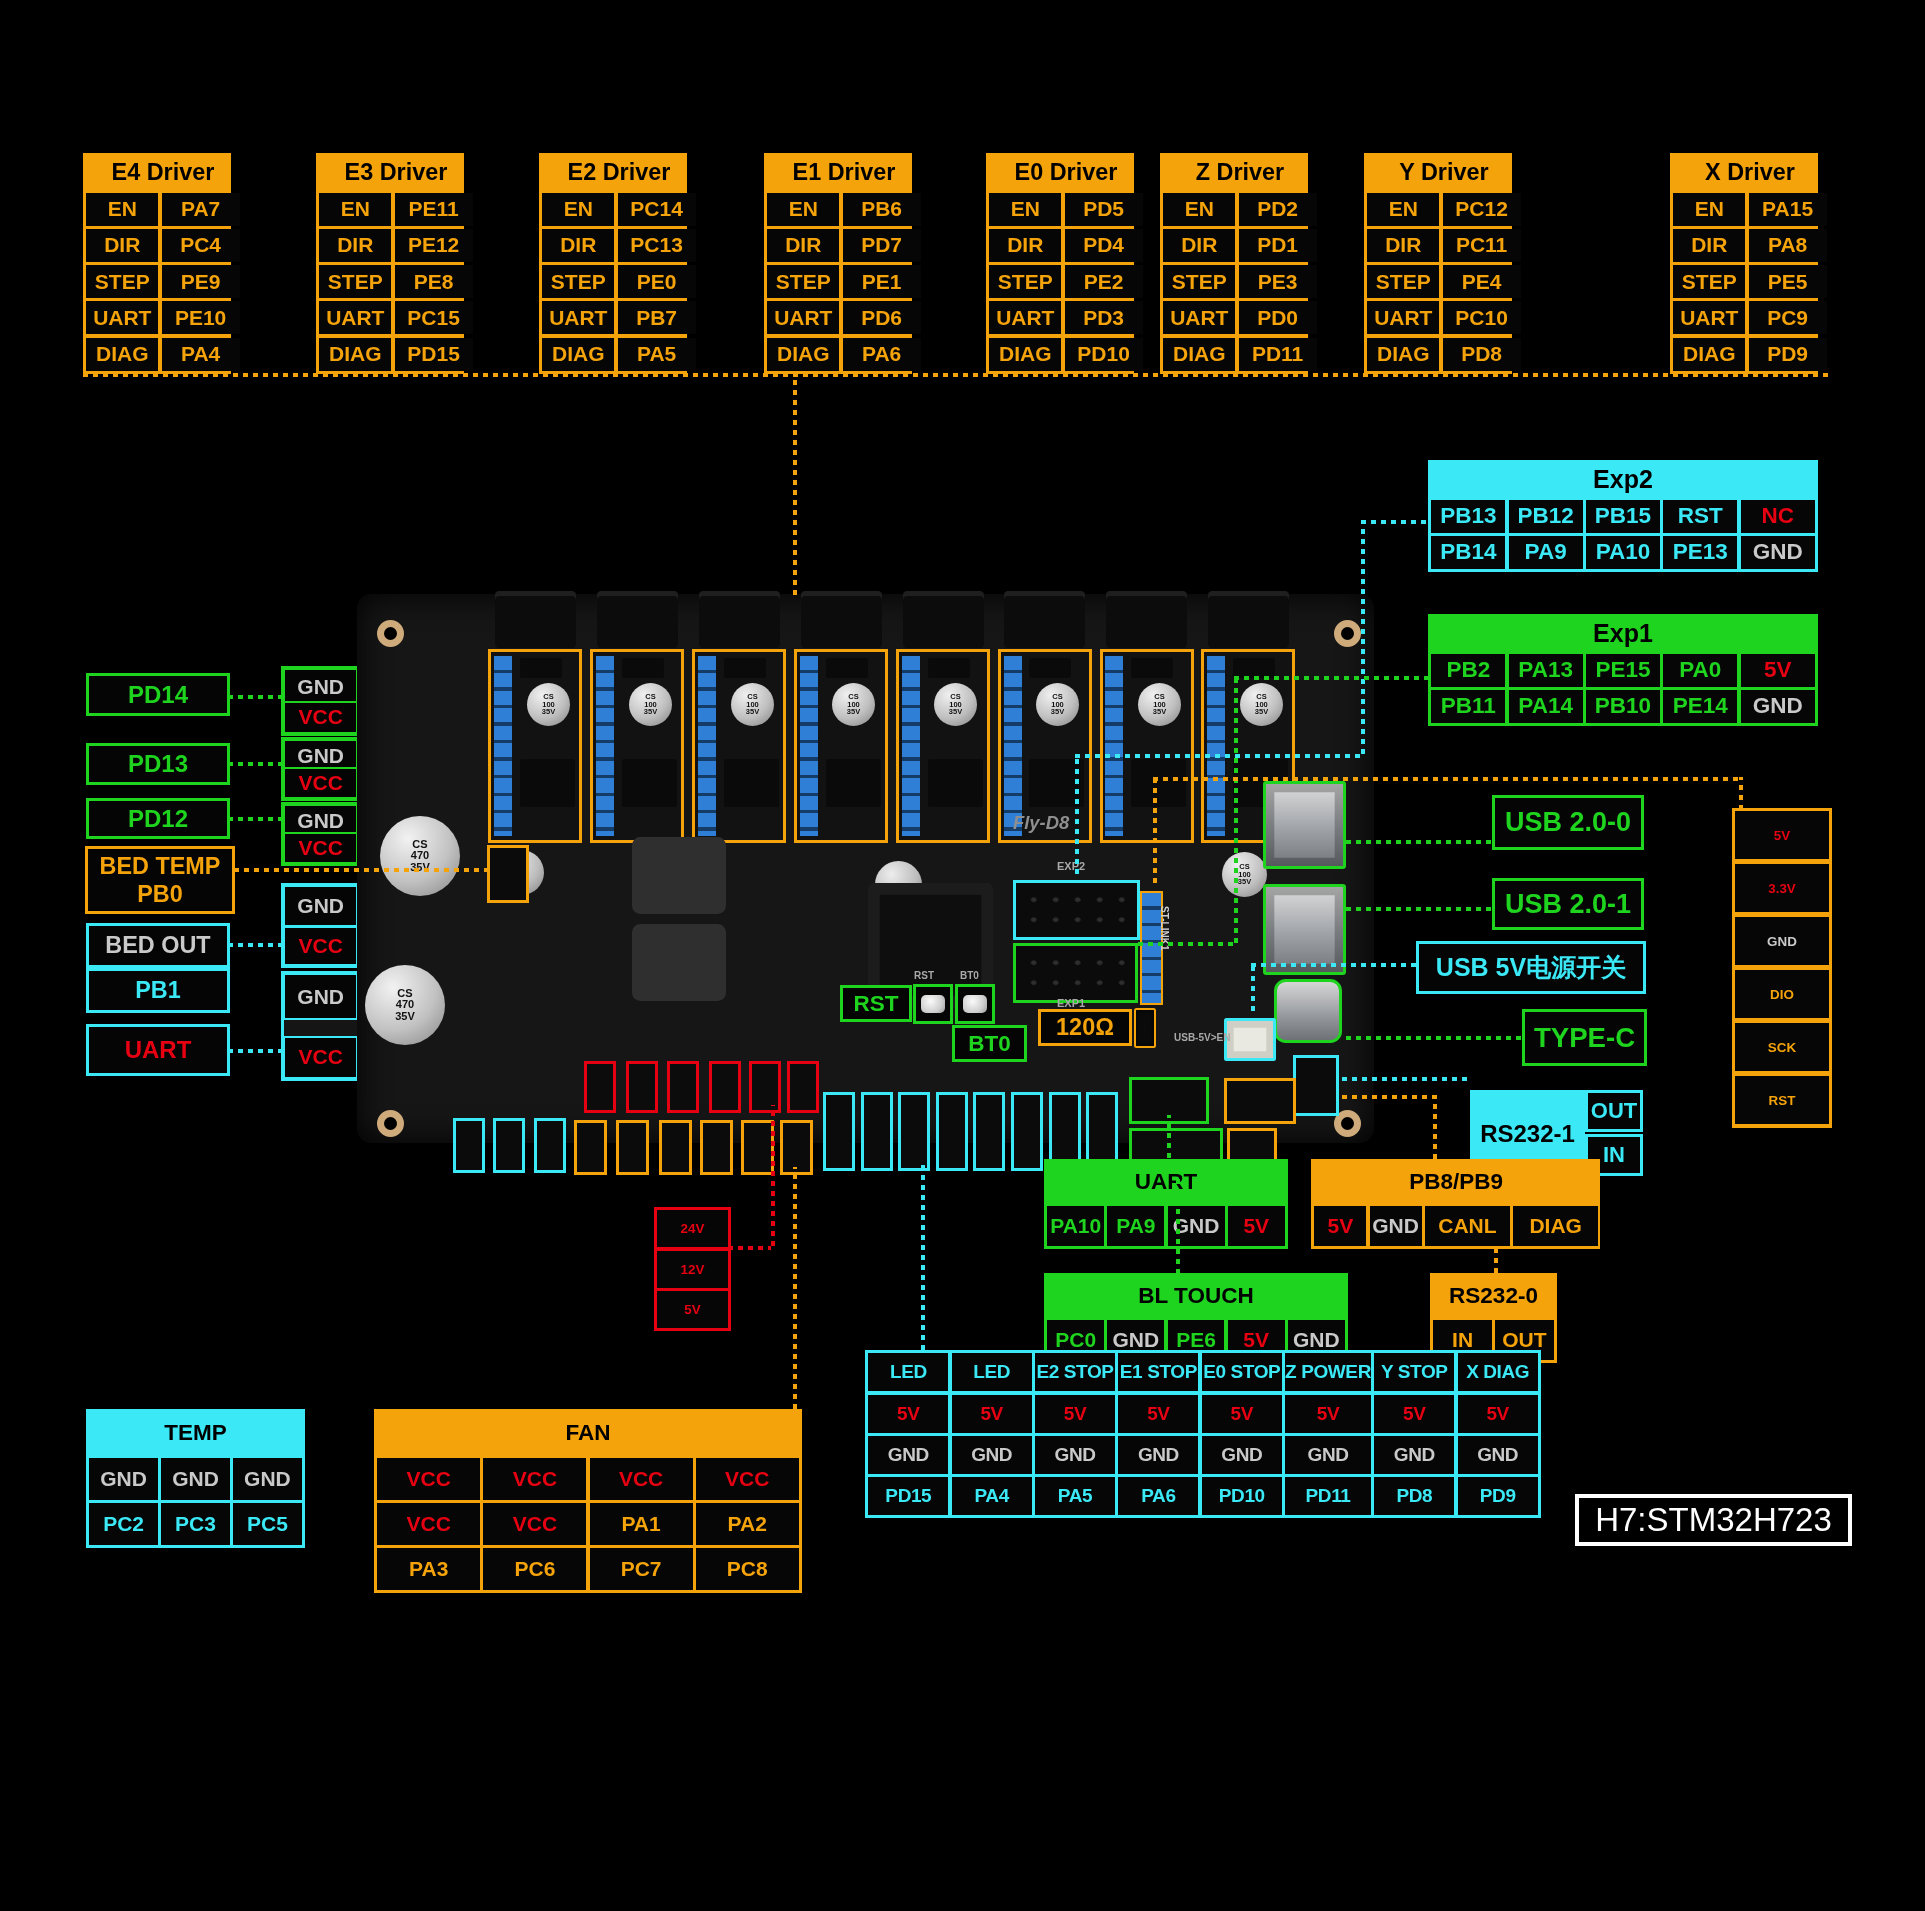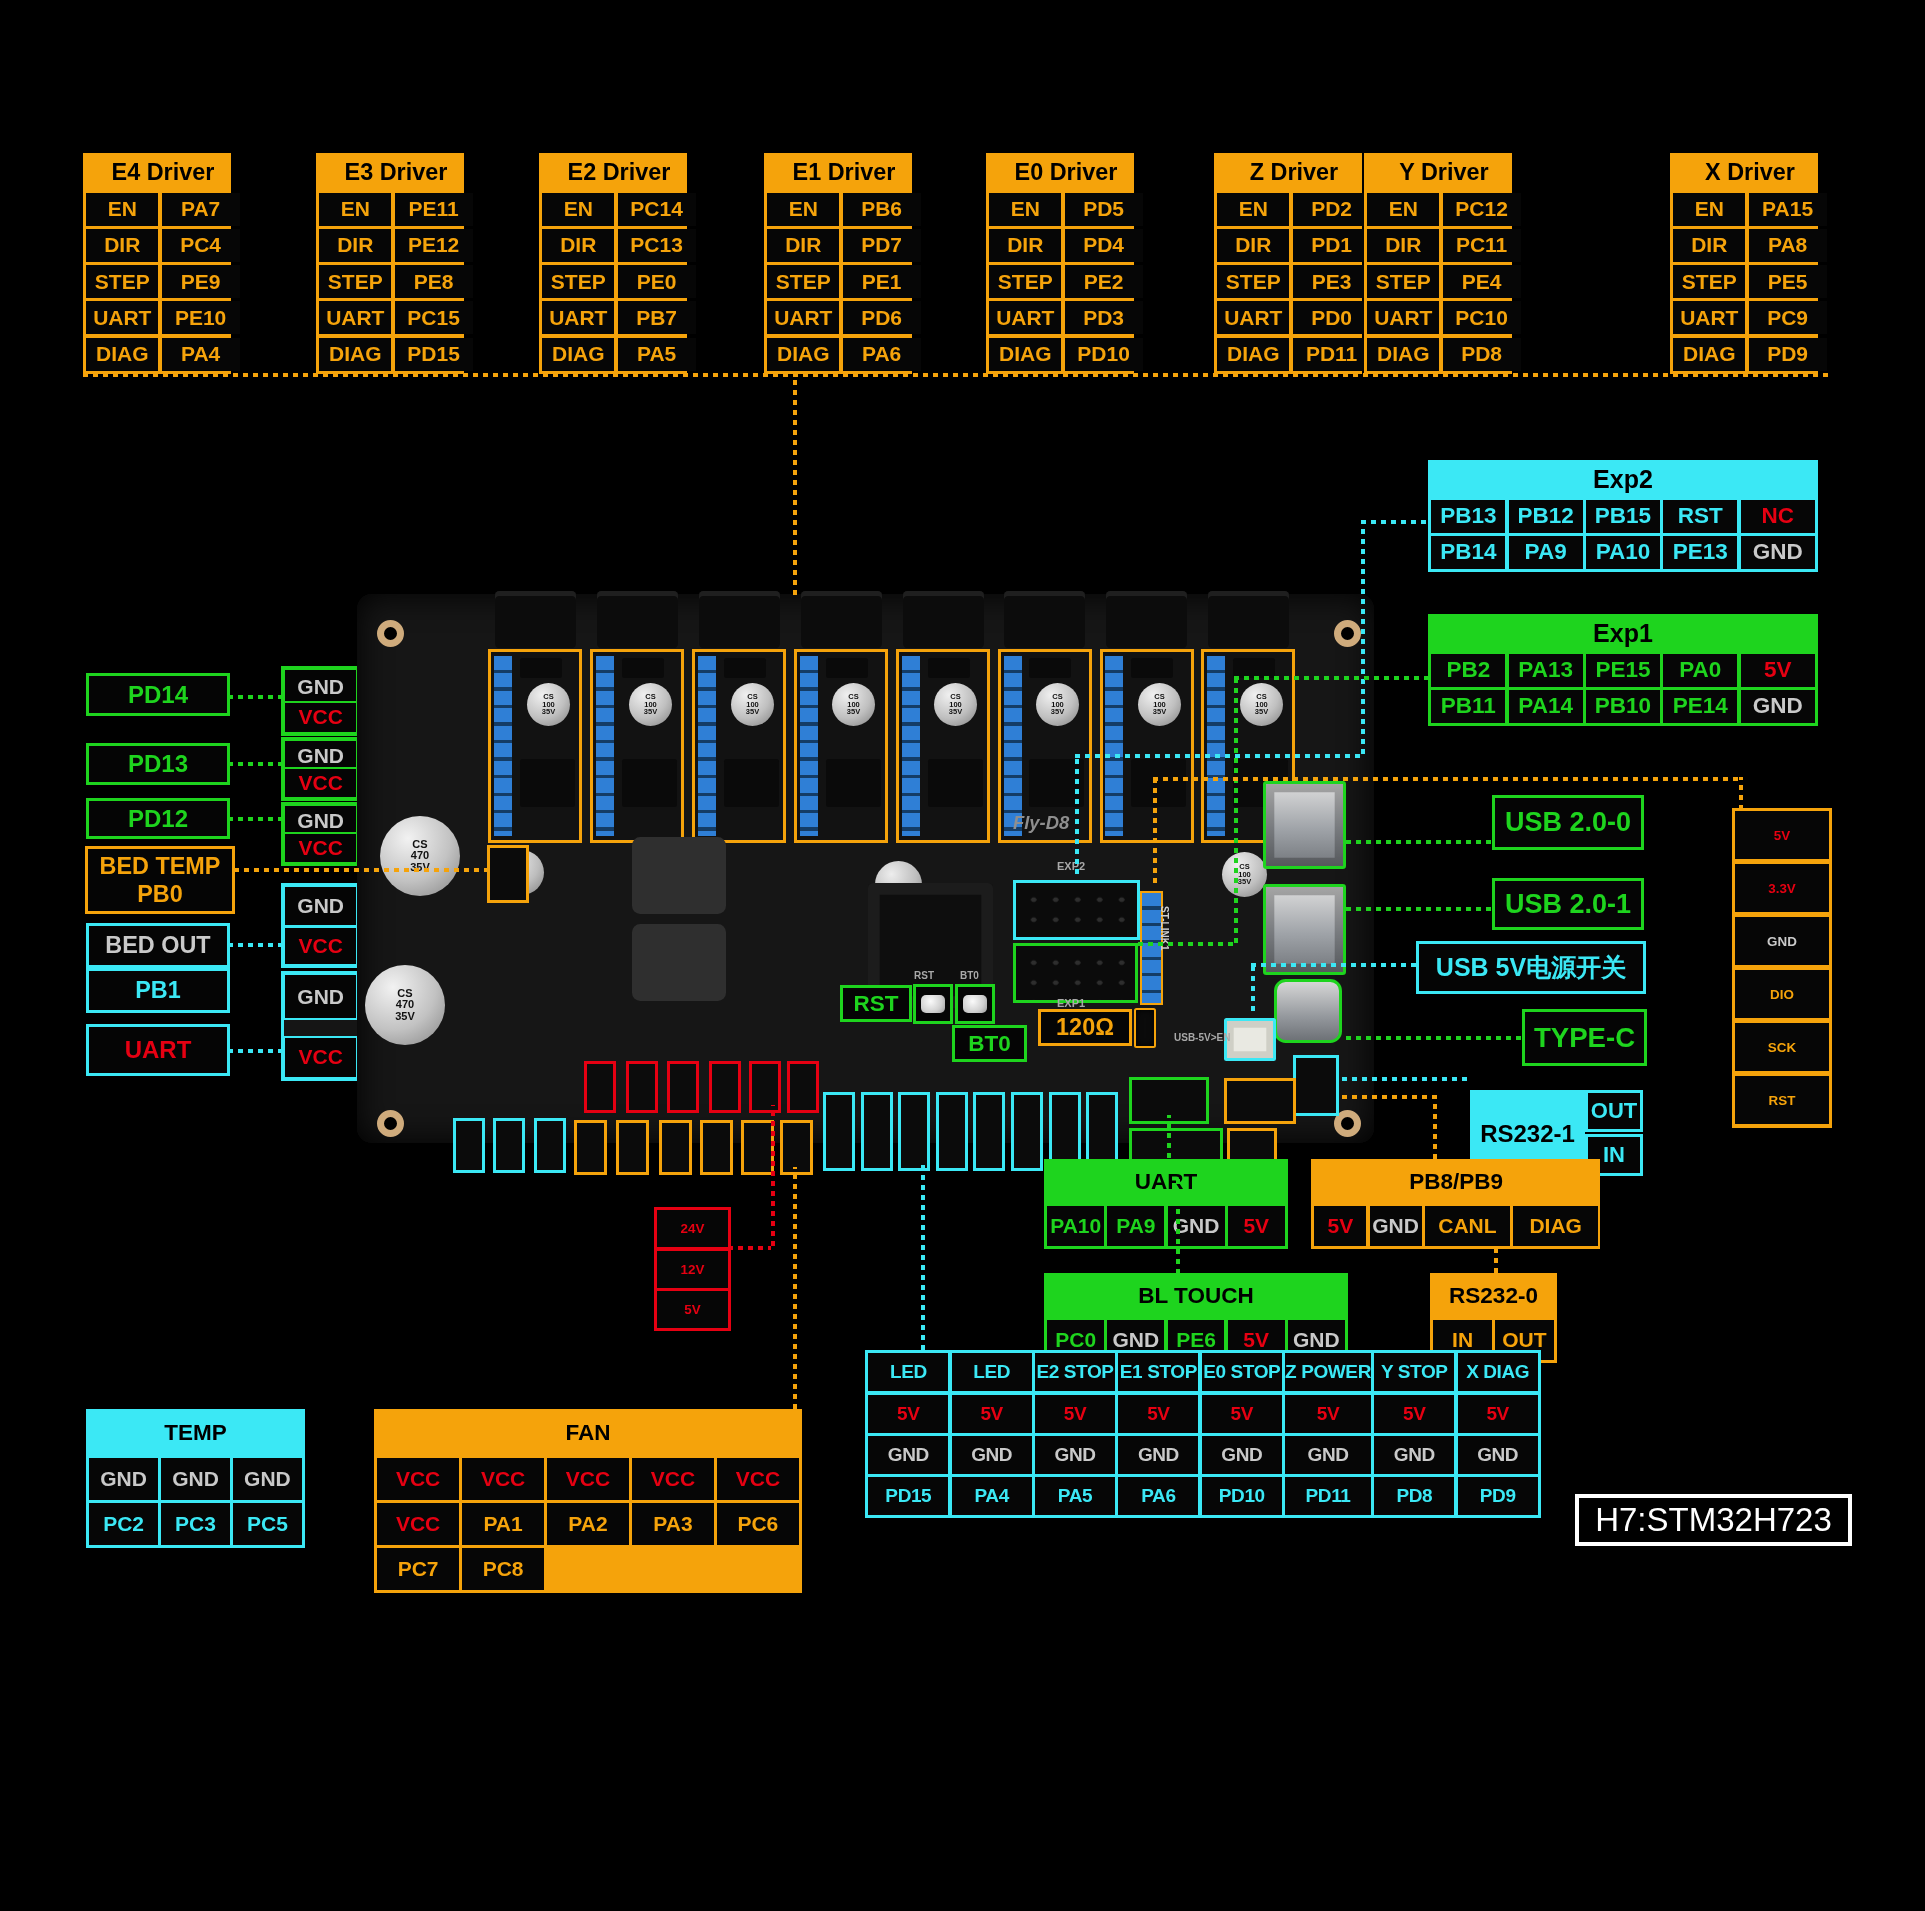--- a/index.html
+++ b/index.html
@@ -115,21 +115,21 @@
       <div class="cell t-orange">PD5</div>
       <div class="cell t-orange">DIR</div>
       <div class="cell t-orange">PD4</div>
       <div class="cell t-orange">STEP</div>
       <div class="cell t-orange">PE2</div>
       <div class="cell t-orange">UART</div>
       <div class="cell t-orange">PD3</div>
       <div class="cell t-orange">DIAG</div>
       <div class="cell t-orange">PD10</div>
     </div>
-  <div class="grid g-orange drv" style="left:1214px">
+  <div class="grid g-orange drv" style="left:1160px">
       <div class="hdr">Z Driver</div>
       <div class="cell t-orange">EN</div>
       <div class="cell t-orange">PD2</div>
       <div class="cell t-orange">DIR</div>
       <div class="cell t-orange">PD1</div>
       <div class="cell t-orange">STEP</div>
       <div class="cell t-orange">PE3</div>
       <div class="cell t-orange">UART</div>
       <div class="cell t-orange">PD0</div>
       <div class="cell t-orange">DIAG</div>
@@ -487,21 +487,21 @@
 
   <div class="grid g-cyan smt" style="left:86px;top:1409px;width:219px;grid-template-columns:repeat(3,1fr);grid-auto-rows:42px">
       <div class="hdr">TEMP</div>
       <div class="cell t-gray">GND</div>
       <div class="cell t-gray">GND</div>
       <div class="cell t-gray">GND</div>
       <div class="cell t-cyan">PC2</div>
       <div class="cell t-cyan">PC3</div>
       <div class="cell t-cyan">PC5</div>
     </div>
-  <div class="grid g-orange smt" style="left:374px;top:1409px;width:428px;grid-template-columns:repeat(5,1fr);grid-auto-rows:42px">
+  <div class="grid g-orange smt" style="left:374px;top:1409px;width:428px;grid-template-columns:repeat(4,1fr);grid-auto-rows:42px">
       <div class="hdr">FAN</div>
       <div class="cell t-red">VCC</div>
       <div class="cell t-red">VCC</div>
       <div class="cell t-red">VCC</div>
       <div class="cell t-red">VCC</div>
       <div class="cell t-red">VCC</div>
       <div class="cell t-red">VCC</div>
       <div class="cell t-orange">PA1</div>
       <div class="cell t-orange">PA2</div>
       <div class="cell t-orange">PA3</div>

